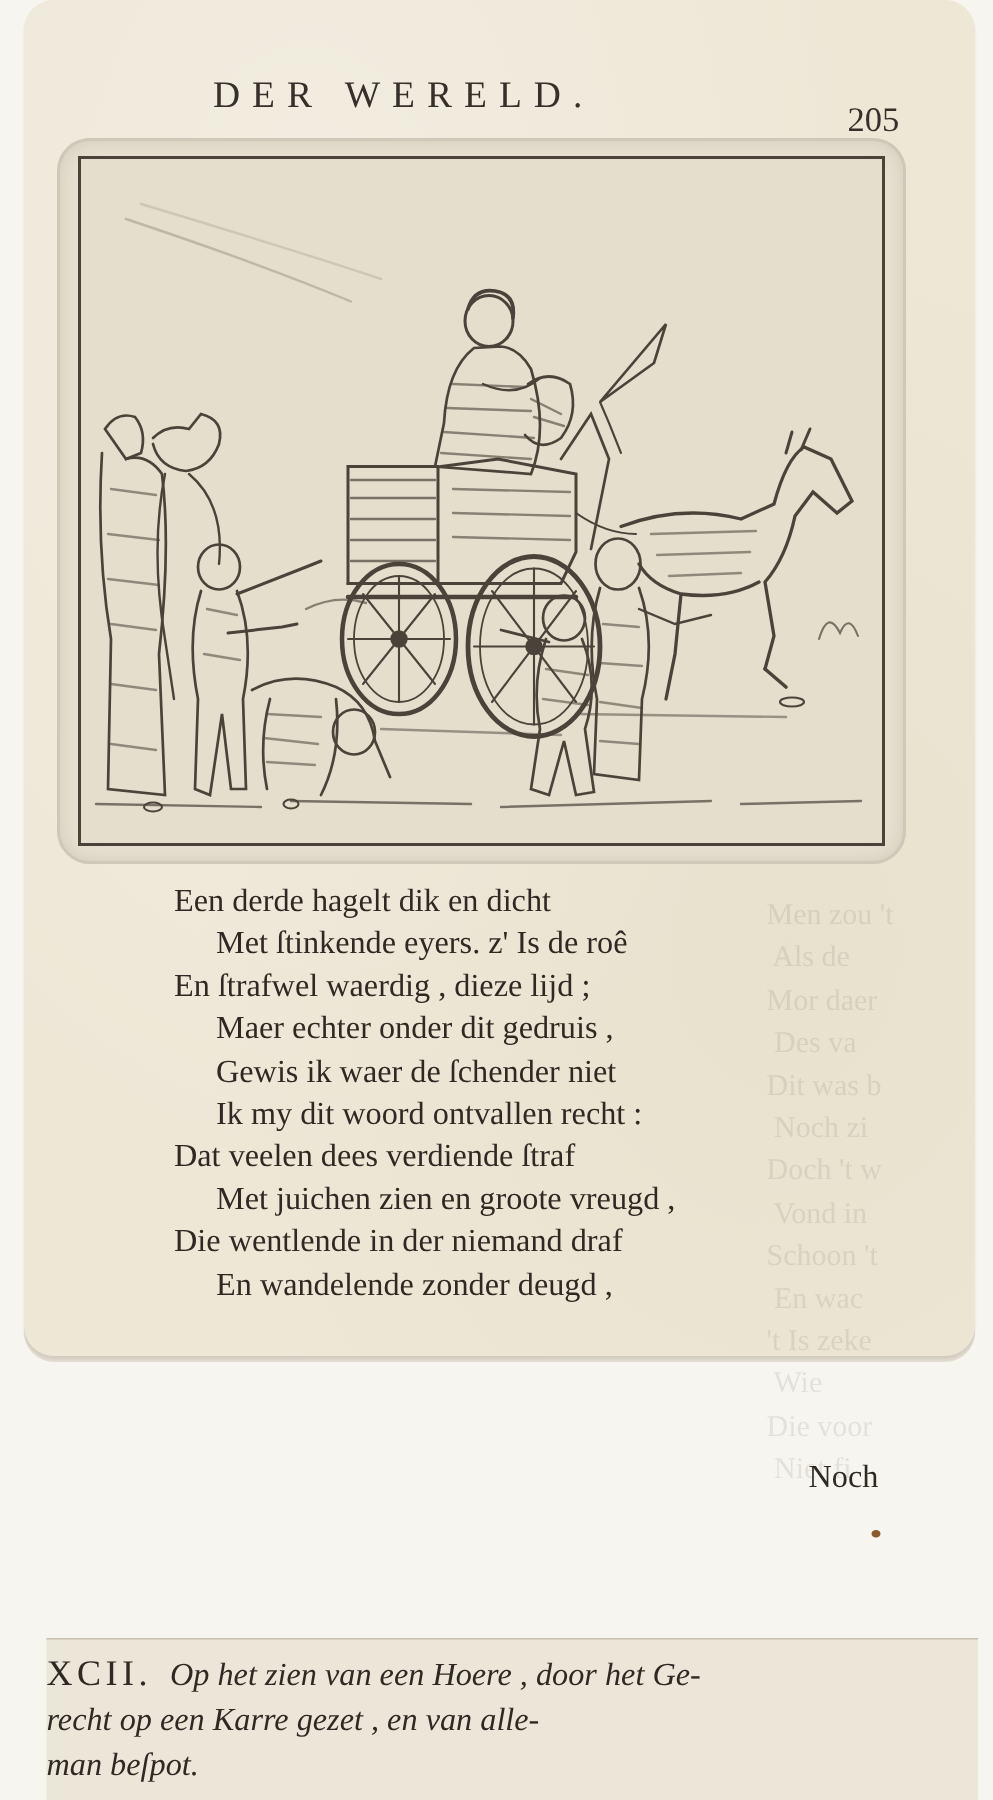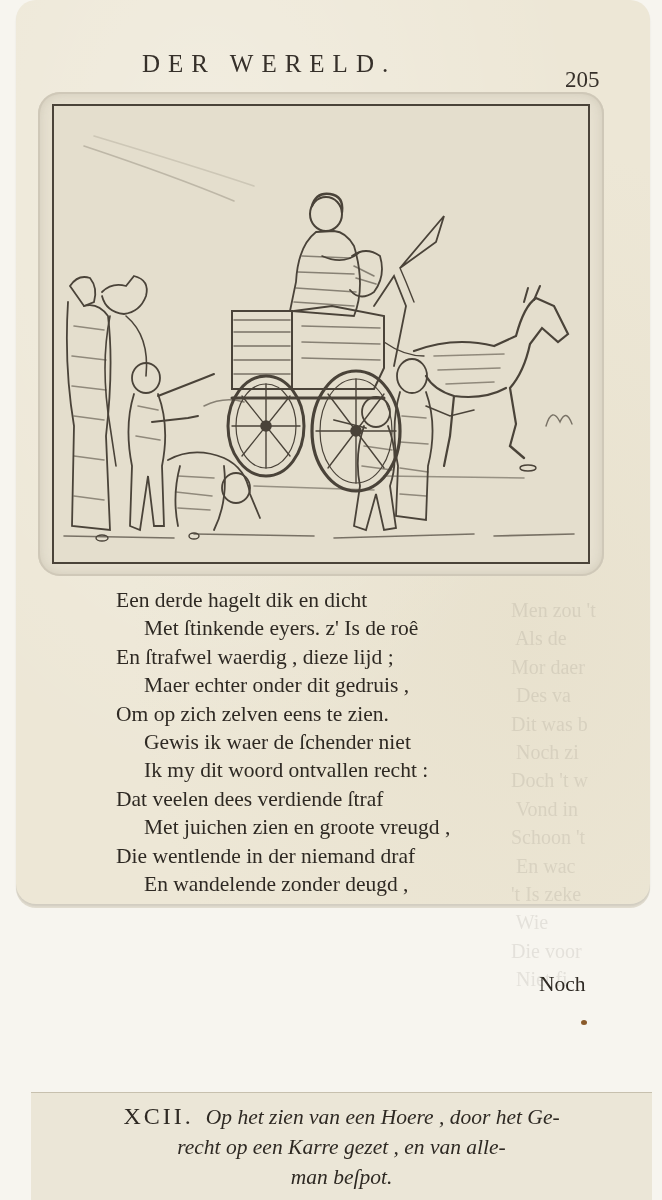--- a/index.html
+++ b/index.html
@@ -122,21 +122,20 @@
       width: 621px;
       height: 108px;
       background: #ebe6d7;
       border-top: 1px solid #c7c0ae;
     }
     .caption {
       position: absolute;
       left: 0;
       top: 8px;
       width: 621px;
-      text-align: center;
       font-family: "Liberation Serif", serif;
       color: #2e2923;
     }
     .caption-line {
       font-size: 21.5px;
       line-height: 30px;
       white-space: nowrap;
     }
     .caption-numeral {
       font-style: normal;
@@ -271,21 +270,20 @@
 't Is zeke
  Wie
 Die voor
  Niet fi</div>
 
   <div class="poem">
     <div class="poem-line">Een derde hagelt dik en dicht</div>
     <div class="poem-line indent">Met ſtinkende eyers.  z' Is de roê</div>
     <div class="poem-line">En ſtrafwel waerdig ,  dieze lijd ;</div>
     <div class="poem-line indent">Maer echter onder dit gedruis ,</div>
-    <div class="poem-line">Om op zich zelven eens te zien.</div>
     <div class="poem-line indent">Gewis ik waer de ſchender niet</div>
     <div class="poem-line indent">Ik my dit woord ontvallen recht :</div>
     <div class="poem-line">Dat veelen dees verdiende ſtraf</div>
     <div class="poem-line indent">Met juichen zien en groote vreugd ,</div>
     <div class="poem-line">Die wentlende in der niemand draf</div>
     <div class="poem-line indent">En wandelende zonder deugd ,</div>
   </div>
 
   <div class="catchword">Noch</div>
   <div class="ink-spot"></div>

